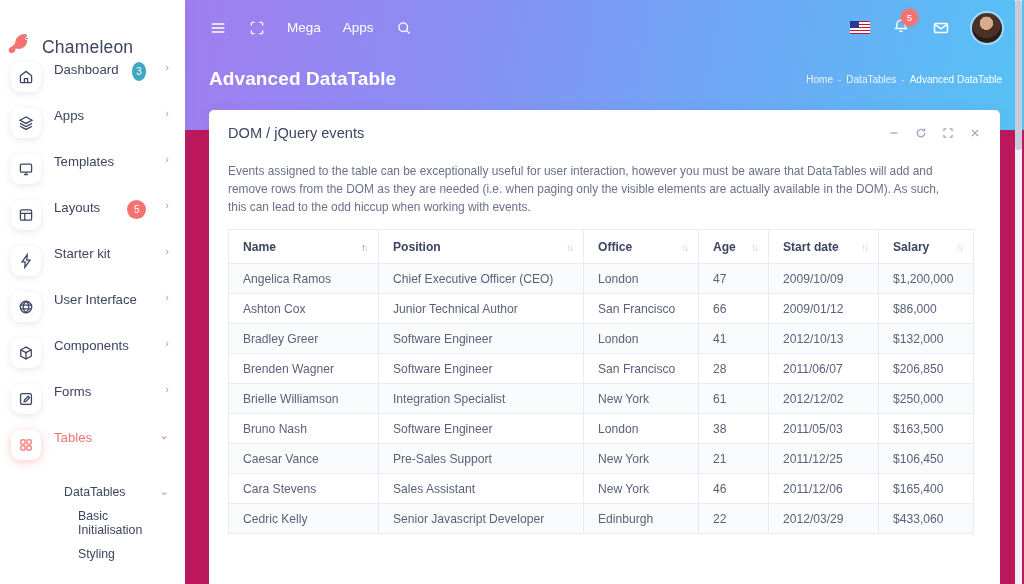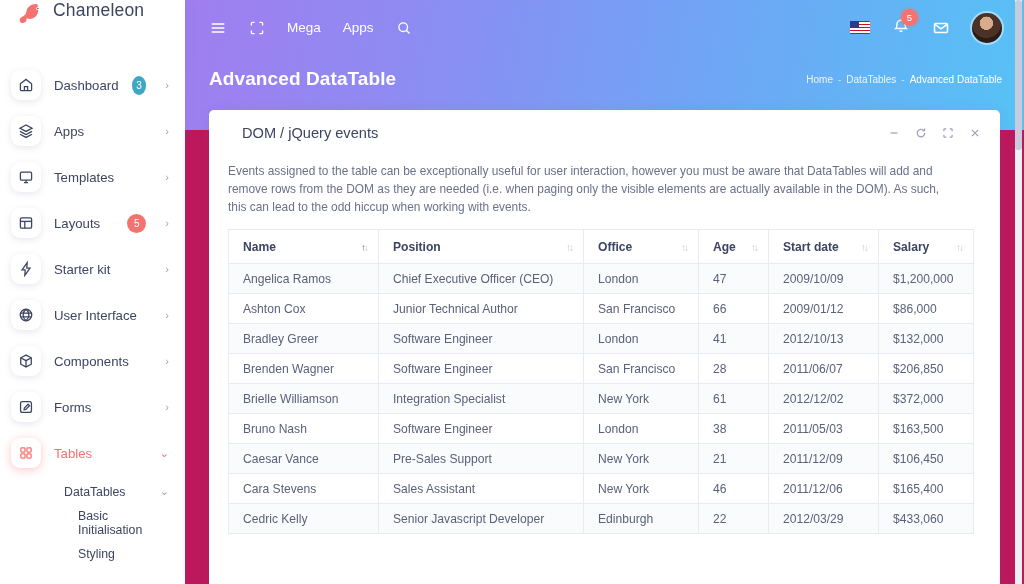--- a/index.html
+++ b/index.html
@@ -12,27 +12,27 @@
   .app { position: relative; width: 1024px; height: 584px; display: flex; }
 
   
   .sidebar {
     width: 185px; height: 584px; flex: 0 0 185px;
     background: #ffffff;
     position: relative; z-index: 5;
     box-shadow: 0 0 14px rgba(90,95,130,0.08);
     overflow: hidden;
   }
-  .brand { display: flex; align-items: flex-start; height: 58px; padding-left: 18px; gap: 9px; }
+  .brand { display: flex; align-items: flex-end; height: 58px; padding-left: 7px; gap: 9px; }
   .brand-logo { width: 26px; height: 28px; position: relative; flex: 0 0 26px; }
   .brand-name { font-size: 17.5px; color: #3c4561; letter-spacing: .2px; font-weight: 400; }
 
   .nav { padding-top: 4px; }
   .nav-item {
-    display: flex; align-items: center;
+    display: flex; align-items: flex-start;
     height: 46px; padding: 0 16px 0 11px; gap: 13px;
     cursor: pointer; position: relative;
   }
   .nav-ico {
     width: 30px; height: 30px; flex: 0 0 30px;
     background: #fff; border-radius: 9px;
     box-shadow: 0 2px 7px rgba(110,118,160,0.17);
     display: flex; align-items: center; justify-content: center;
   }
   .nav-ico svg { width: 16px; height: 16px; stroke: #3c4561; fill: none; stroke-width: 1.6; }
@@ -101,21 +101,21 @@
   .crumbs a { color: #f2f3fb; text-decoration: none; cursor: pointer; }
   .crumbs .cur { color: #ffffff; }
 
   
   .card {
     position: absolute; left: 24px; top: 110px; width: 791px;
     background: #fff; border-radius: 5px;
     box-shadow: 0 2px 12px rgba(90,95,130,0.10);
     min-height: 480px;
   }
-  .card-head { display: flex; align-items: center; padding: 15px 19px 0 33px; }
+  .card-head { display: flex; align-items: center; padding: 15px 19px 0 19px; }
   .card-title { font-size: 14.6px; color: #3c4561; }
   .card-tools { margin-left: auto; display: flex; align-items: center; gap: 15px; }
   .card-tools .ct { cursor: pointer; color: #9aa1bb; display: flex; align-items: center; justify-content: center; }
   .card-tools .ct svg { stroke: #9aa1bb; fill: none; stroke-width: 1.4; }
 
   .card-desc {
     padding: 21px 19px 0 19px;
     font-size: 11.9px; line-height: 1.52; color: #6a7189; max-width: 766px;
   }
 
@@ -465,36 +465,36 @@
             <td>28</td>
             <td>2011/06/07</td>
             <td>$206,850</td>
           </tr>
           <tr>
             <td>Brielle Williamson</td>
             <td>Integration Specialist</td>
             <td>New York</td>
             <td>61</td>
             <td>2012/12/02</td>
-            <td>$372,000</td>
+            <td>$250,000</td>
           </tr>
           <tr>
             <td>Bruno Nash</td>
             <td>Software Engineer</td>
             <td>London</td>
             <td>38</td>
             <td>2011/05/03</td>
             <td>$163,500</td>
           </tr>
           <tr>
             <td>Caesar Vance</td>
             <td>Pre-Sales Support</td>
             <td>New York</td>
             <td>21</td>
-            <td>2011/12/09</td>
+            <td>2011/12/25</td>
             <td>$106,450</td>
           </tr>
           <tr>
             <td>Cara Stevens</td>
             <td>Sales Assistant</td>
             <td>New York</td>
             <td>46</td>
             <td>2011/12/06</td>
             <td>$165,400</td>
           </tr>

